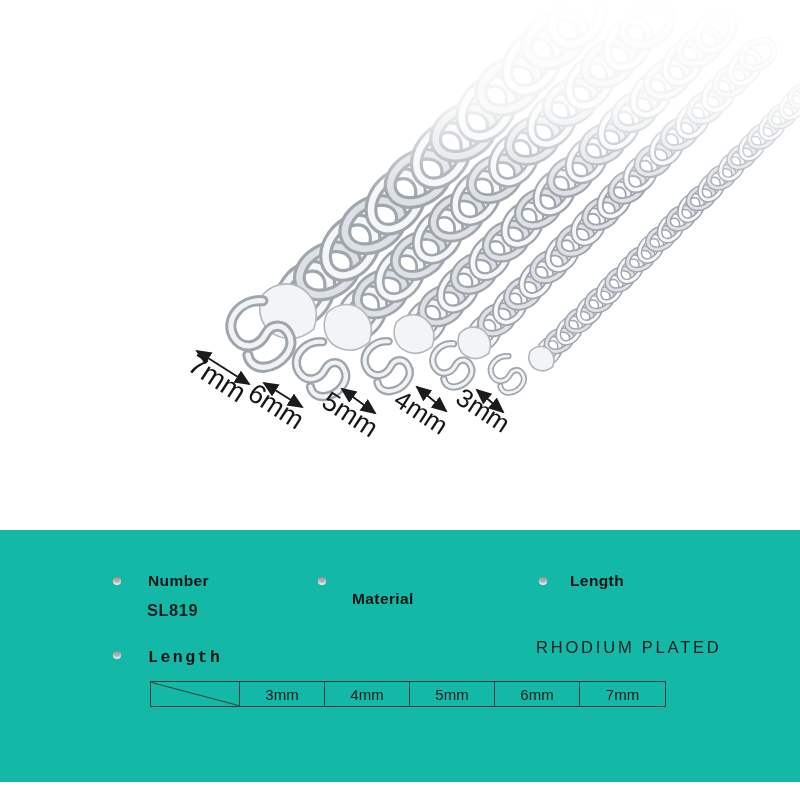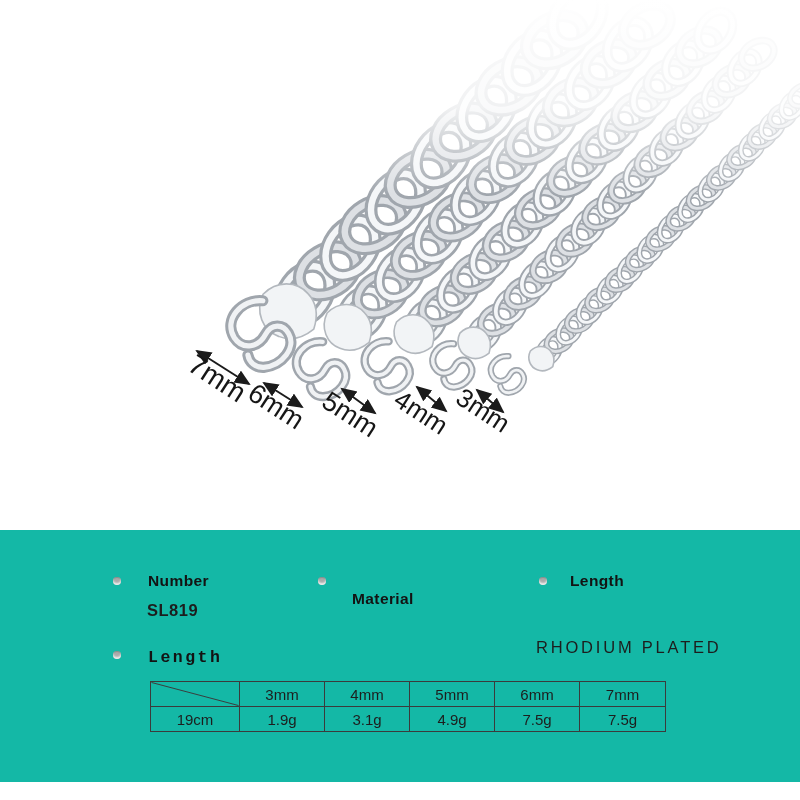--- a/index.html
+++ b/index.html
@@ -343,24 +343,16 @@
             <svg viewBox="0 0 89 25" preserveAspectRatio="none">
               <line x1="0.5" y1="0.5" x2="88.5" y2="24.5" stroke="#3b3b3b" stroke-width="1"></line>
             </svg>
           </td>
           <td>3mm</td>
           <td>4mm</td>
           <td>5mm</td>
           <td>6mm</td>
           <td>7mm</td>
         </tr>
-        <tr>
-          <td>19cm</td>
-          <td>1.9g</td>
-          <td>3.1g</td>
-          <td>4.9g</td>
-          <td>7.5g</td>
-          <td>7.5g</td>
-        </tr>
       </tbody>
     </table>
   </div>
 </div>
 
 </body></html>

